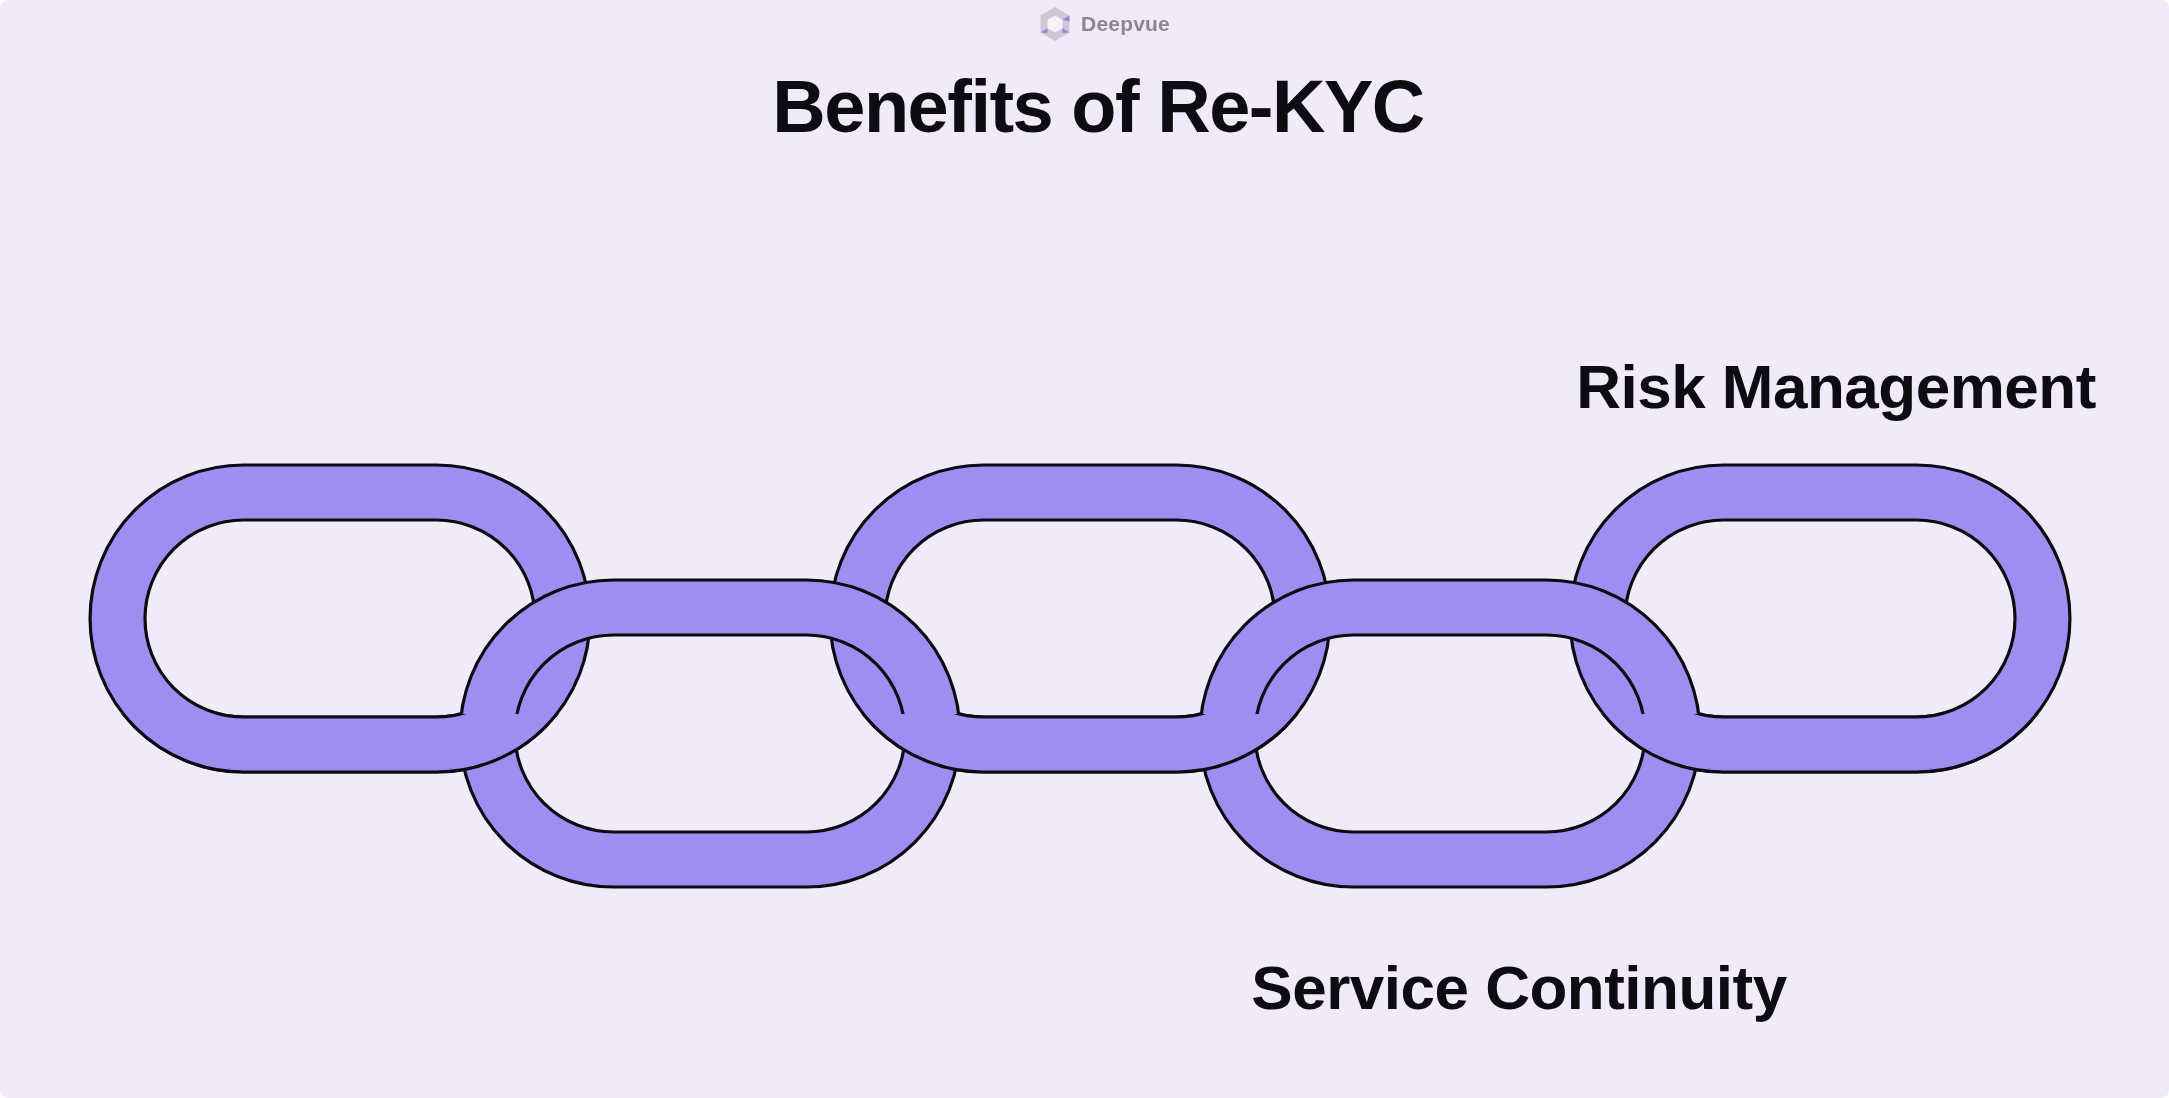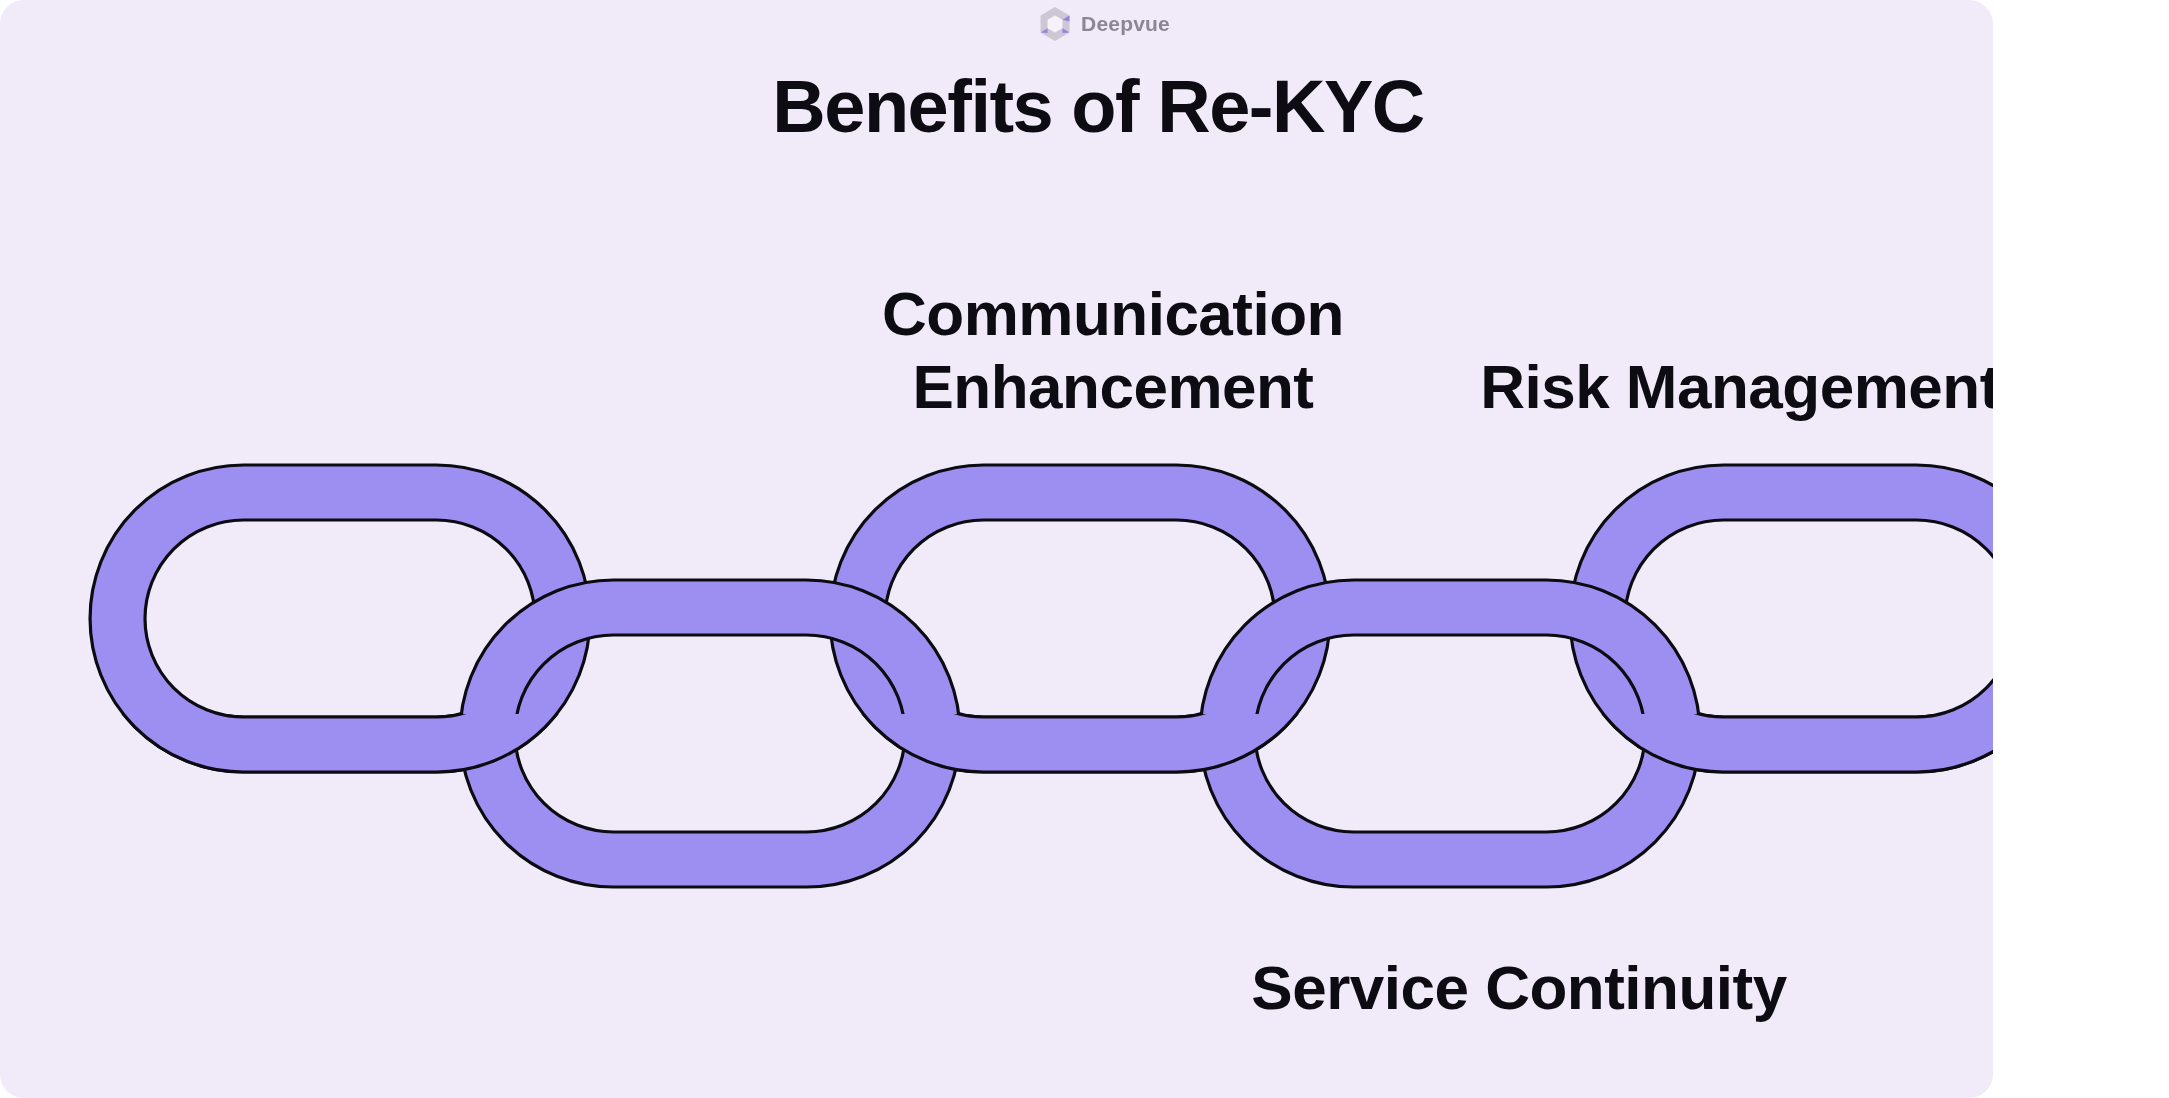--- a/index.html
+++ b/index.html
@@ -4,23 +4,23 @@
 <style>
   html,body{margin:0;padding:0;}
   body{
     width:2169px;height:1098px;
     background:var(--page_bg,#ffffff);
     font-family:"Liberation Sans",sans-serif;
     position:relative;overflow:hidden;
   }
   .card{
     position:absolute;left:0;top:0;
-    width:1993px;height:1098px;
+    width:2169px;height:1098px;
     background:var(--card_bg,#F1EAF9);
-    border-radius:24px;
+    border-radius:8px;
     overflow:hidden;
   }
   .logo{
     position:absolute;top:5px;left:1104px;transform:translateX(-50%);
     display:flex;align-items:center;gap:9px;
   }
   .logo-text{
     font-size:21px;font-weight:700;
     color:var(--logo_text_color,#8B8693);
     letter-spacing:0.2px;
@@ -41,21 +41,21 @@
     position:absolute;transform:translateX(-50%);
     font-weight:800;font-size:62px;line-height:73px;
     color:var(--text_color,#0D0C12);
     text-align:center;letter-spacing:-0.5px;
   }
   .benefit.wrap-460{width:460px;}
   .benefit.wrap-560{width:560px;}
   .benefit.nowrap{white-space:nowrap;}
   .b-regulatory{left:391px;top:277px;}
   .b-communication{left:1113px;top:277px;}
-  .b-risk{left:1740px;top:350px;}
+  .b-risk{left:1836px;top:350px;}
   .b-fraud{left:748px;top:951px;}
   .b-service{left:1475px;top:951px;margin-left:44px;}
 </style>
 </head>
 <body>
 
 <div class="card">
 
   <div class="logo">
     <svg width="34" height="38" viewBox="0 0 40 44">
@@ -85,17 +85,16 @@
       <use href="#ring" x="460" y="580"></use>
       <use href="#ring" x="1200" y="580"></use>
       <g clip-path="url(#barclip)">
         <use href="#ring" x="90" y="465"></use>
         <use href="#ring" x="830" y="465"></use>
         <use href="#ring" x="1570" y="465"></use>
       </g>
     </g>
   </svg>
 
-  <div class="benefit wrap-560 b-communication">Communication Enhancement</div>
   <div class="benefit nowrap b-risk">Risk Management</div>
   <div class="benefit nowrap b-service">Service Continuity</div>
 
 </div>
 
 </body></html>

